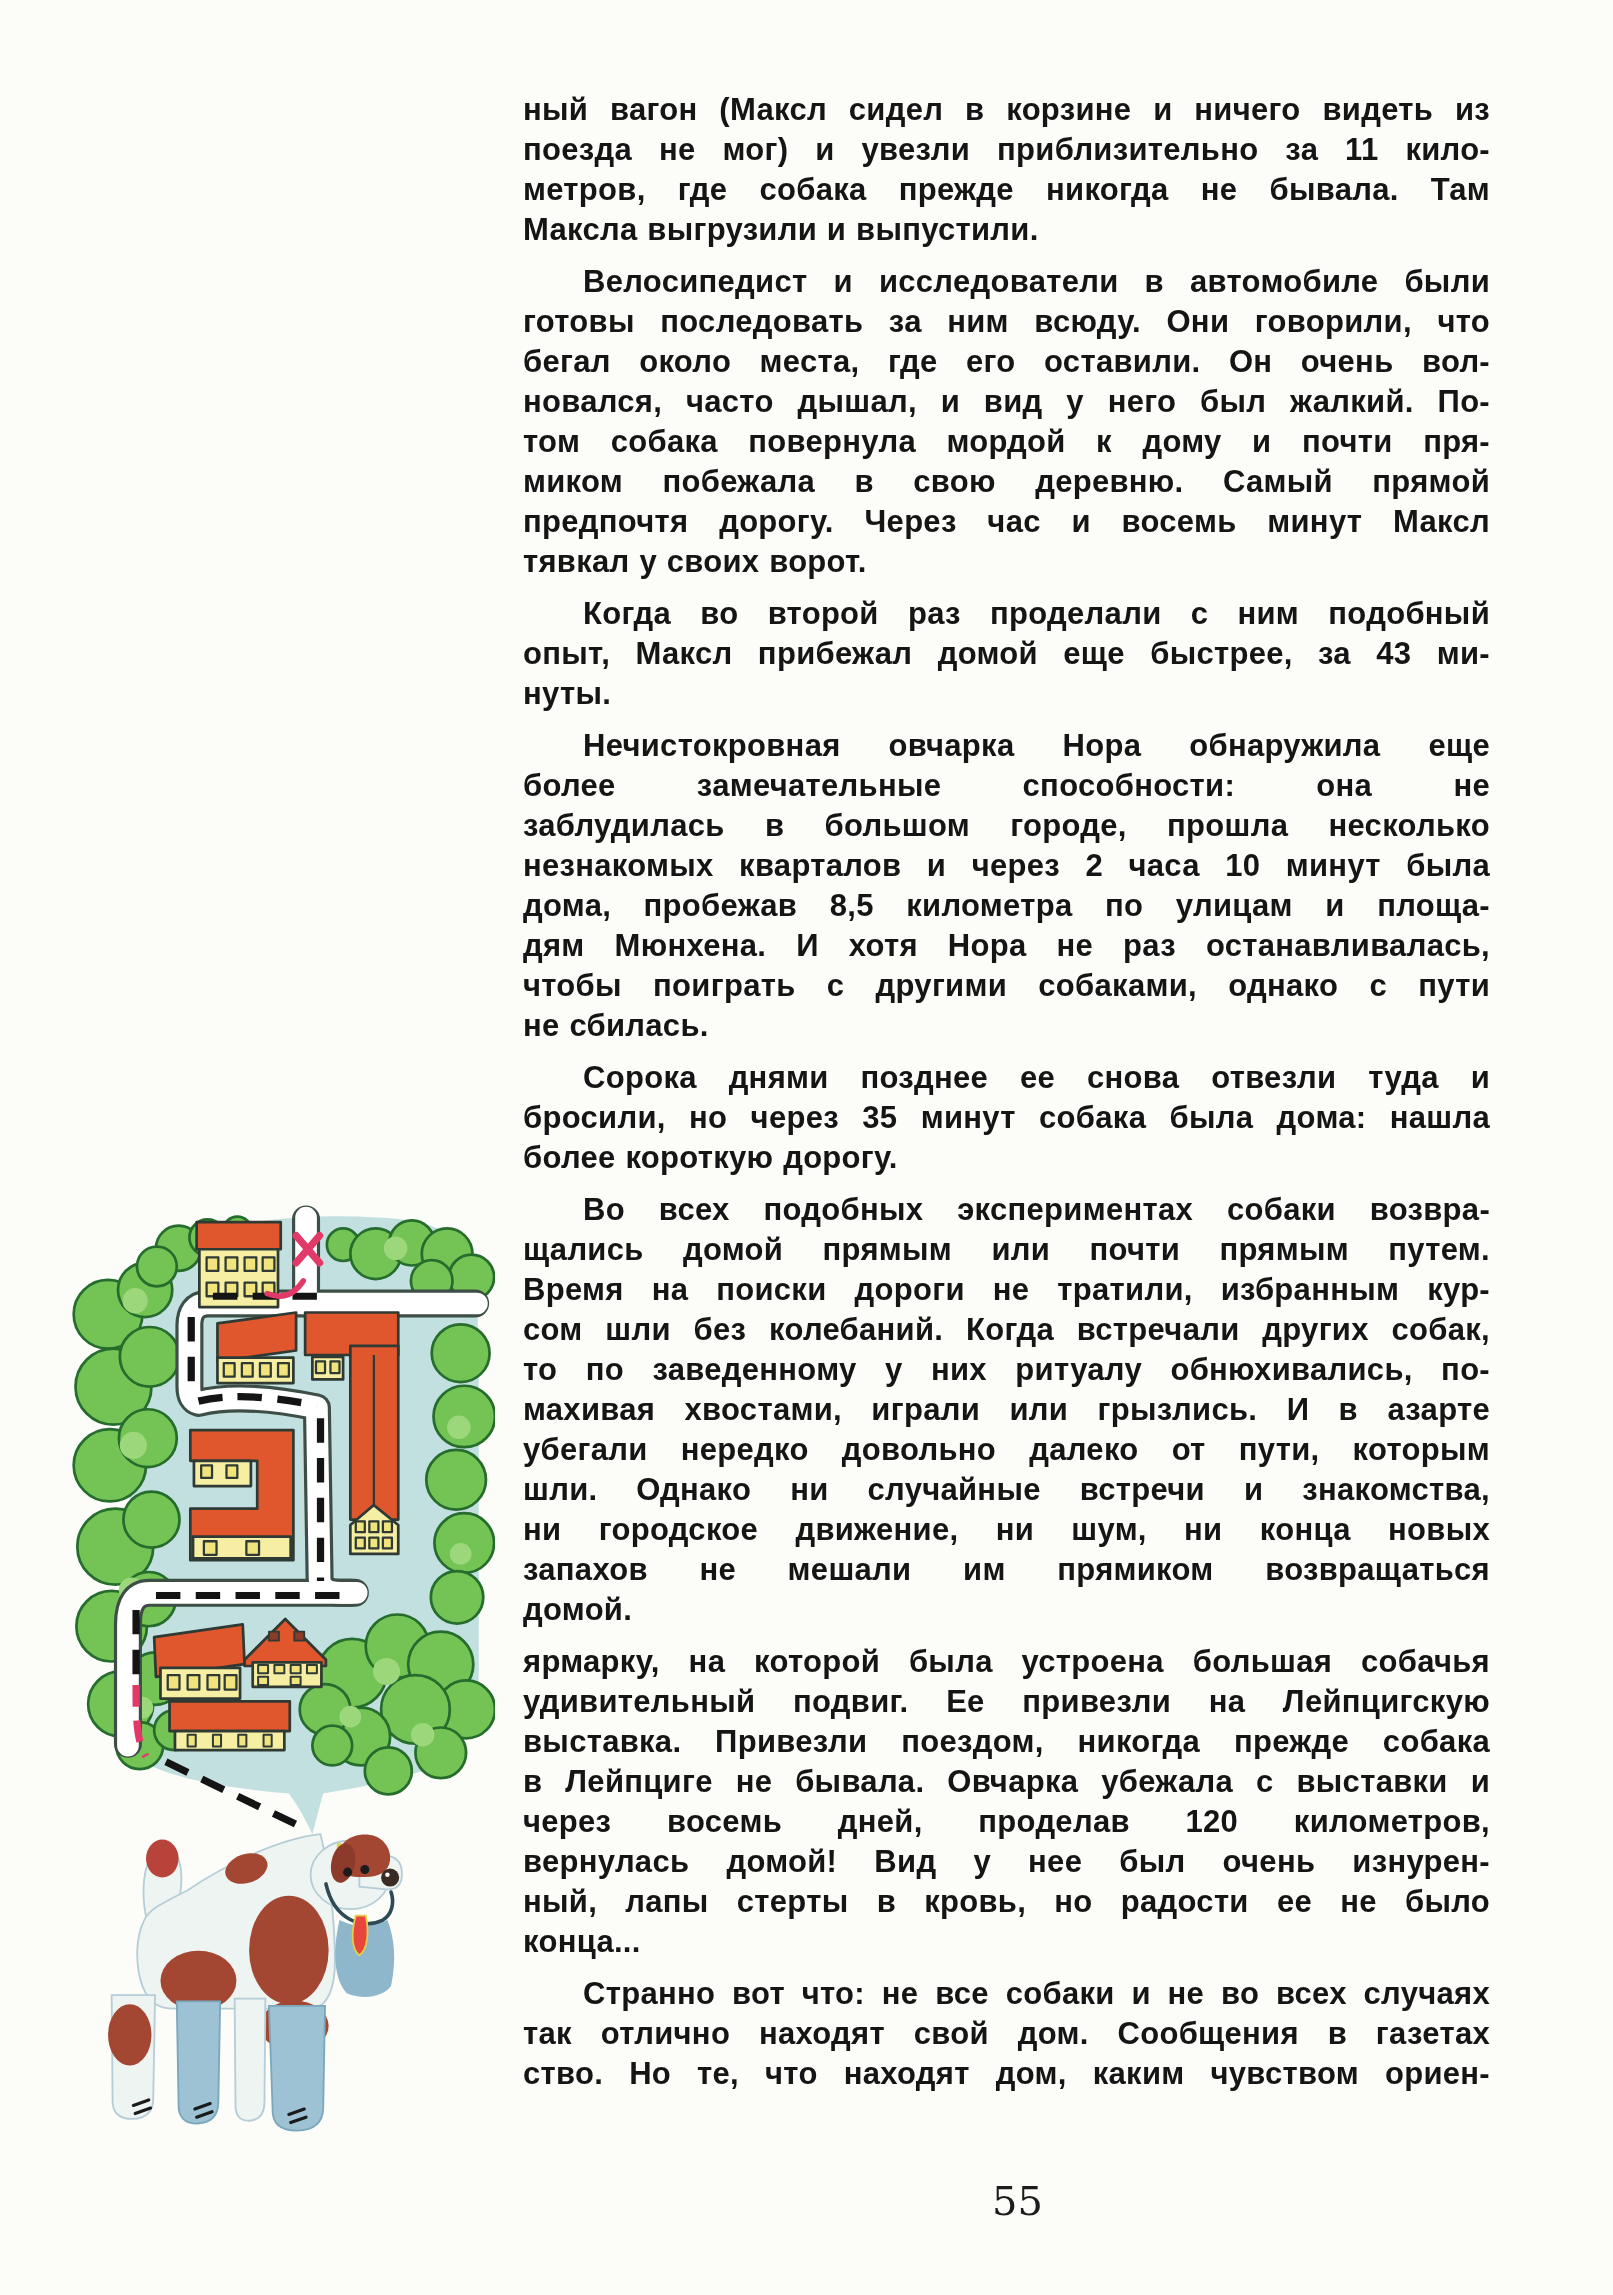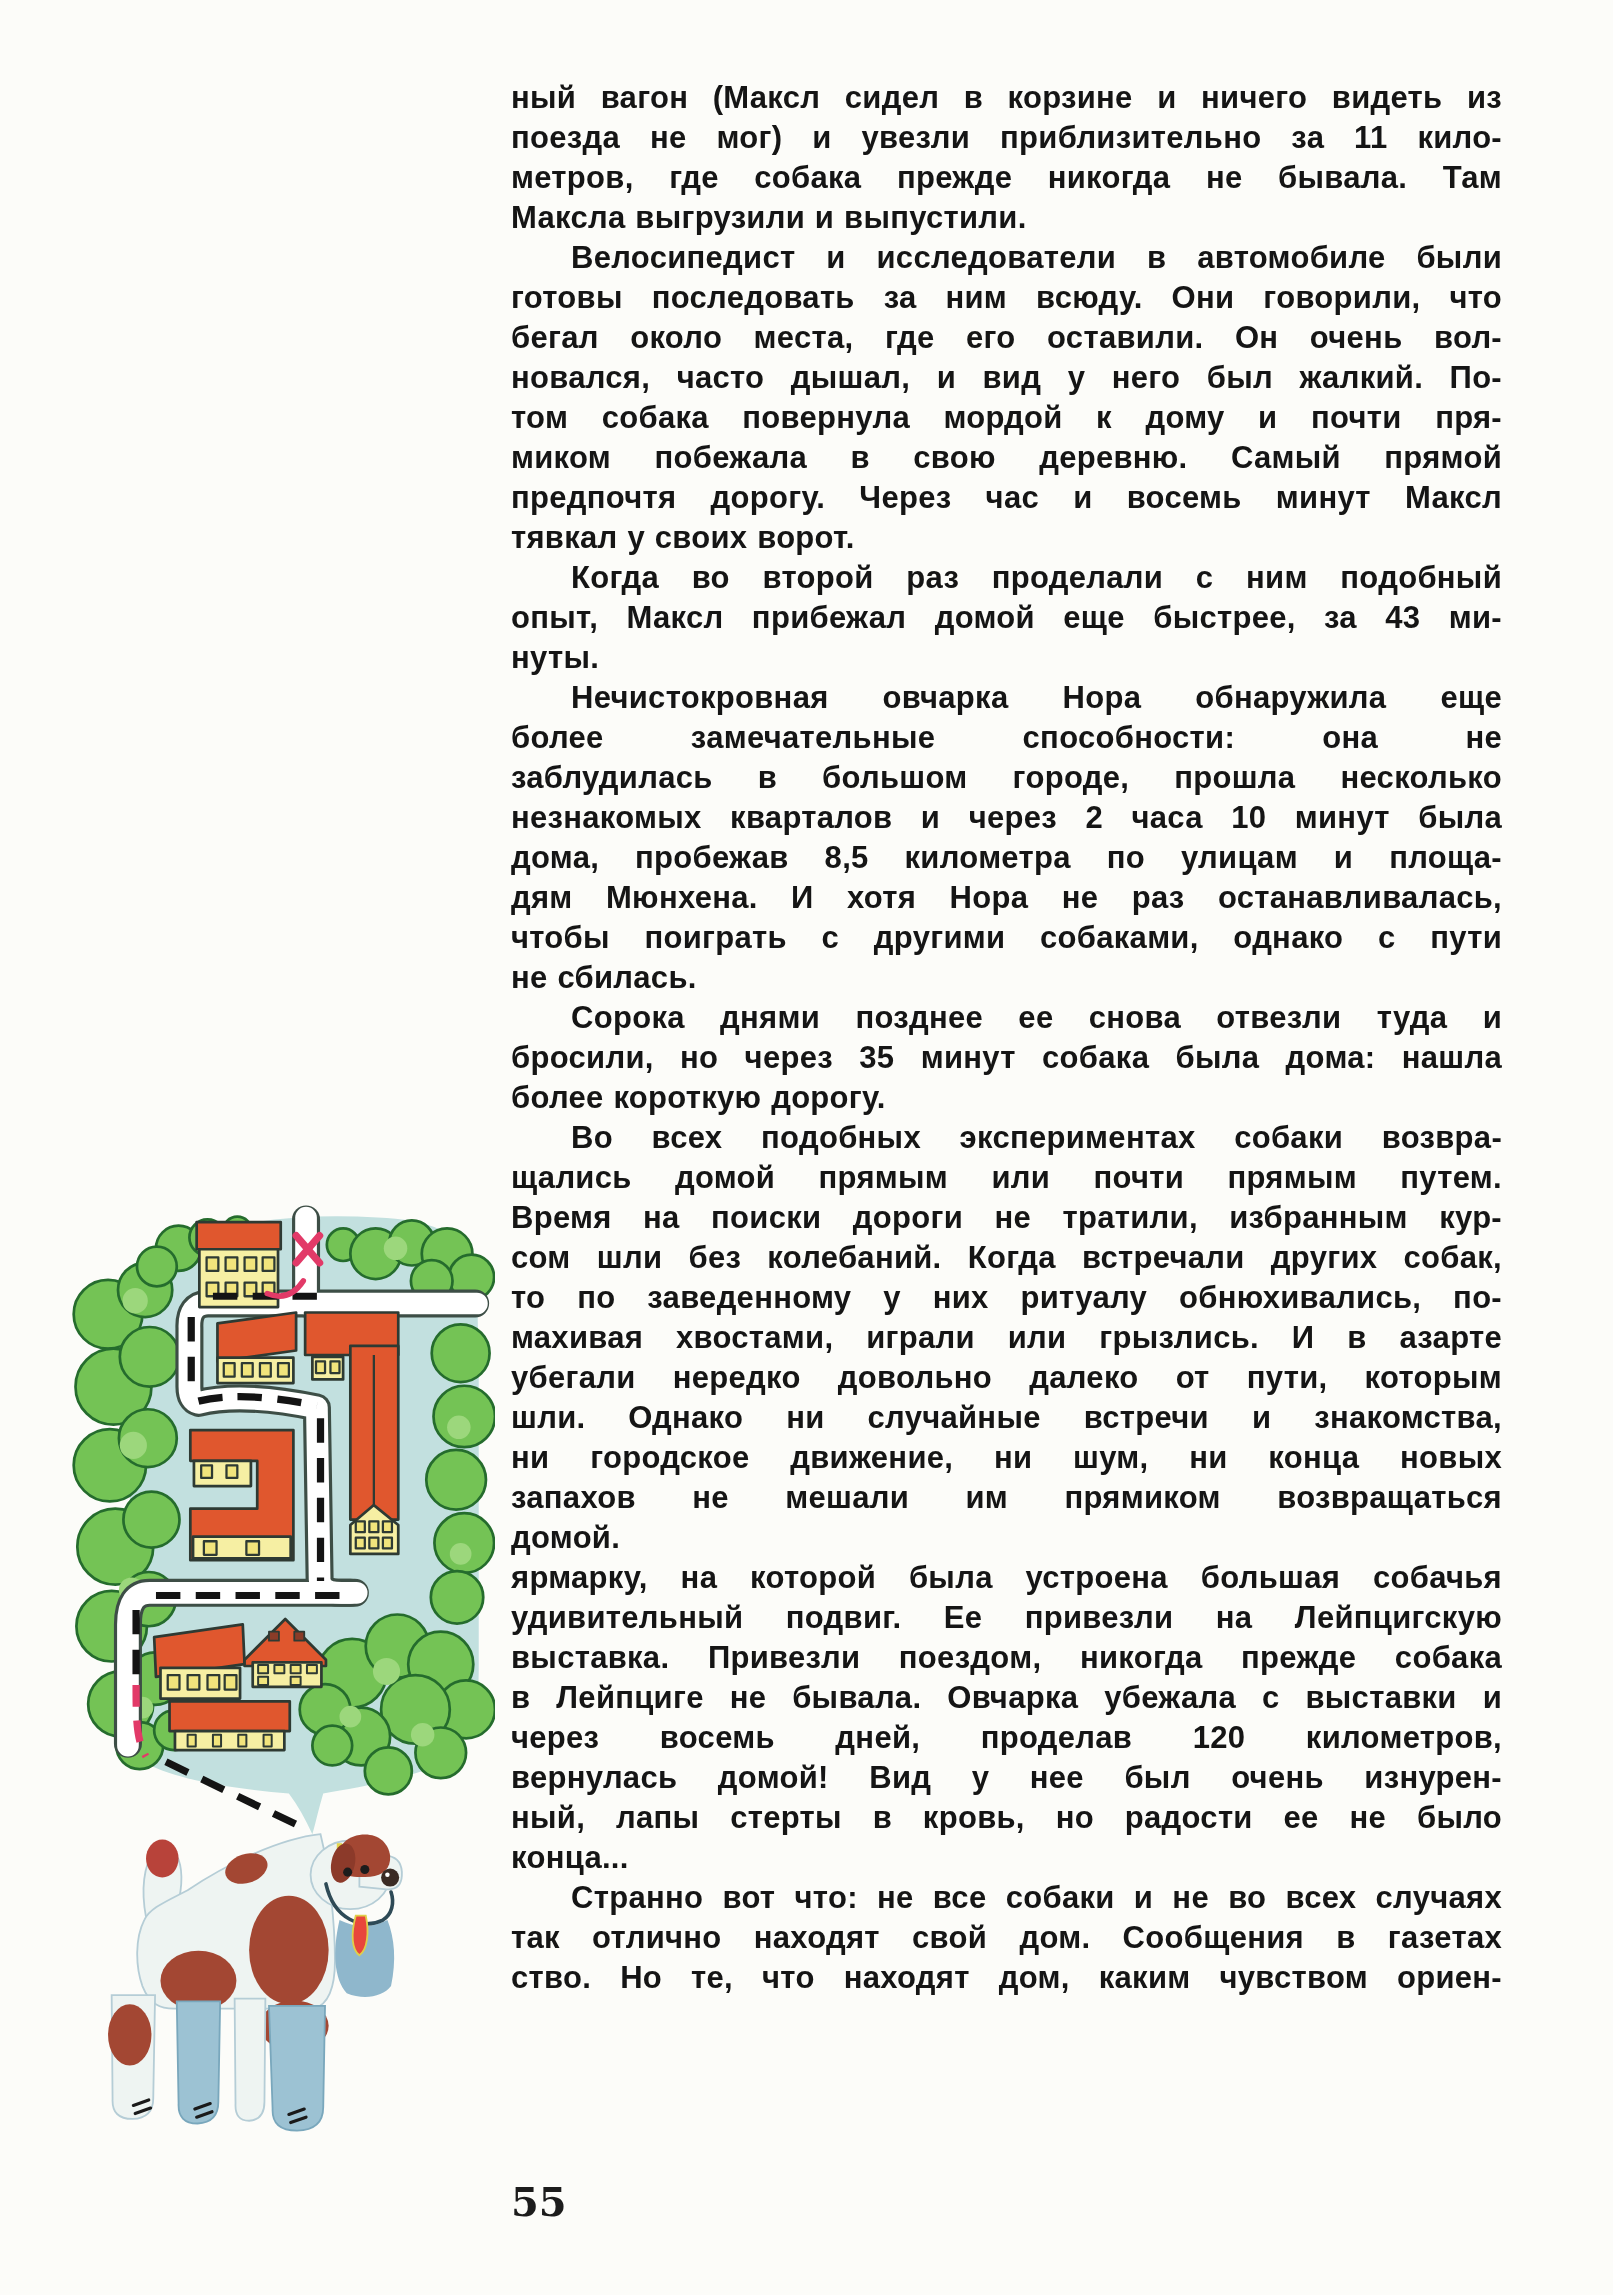--- a/index.html
+++ b/index.html
@@ -4,33 +4,33 @@
 <style>
   html,body{margin:0;padding:0;}
   body{
     width:1614px;height:2296px;position:relative;overflow:hidden;
     background:#fcfcf9;
     font-family:"Liberation Sans","DejaVu Sans",sans-serif;
   }
   .text-column{
     position:absolute;left:511px;top:78px;width:991px;
   }
-  .paragraph{margin:0;}
+  .paragraph{margin:12px;}
   .line{
     font-weight:700;font-size:31px;line-height:40px;height:40px;
     color:#151515;letter-spacing:0.3px;word-spacing:0.9px;
     text-align:justify;text-align-last:justify;
     white-space:nowrap;overflow:visible;
   }
   .line.indent{padding-left:60px;}
   .line.last{text-align-last:left;}
   .page-number{
     position:absolute;top:2178px;left:511px;width:1013px;
-    text-align:left;font-family:"DejaVu Serif","Liberation Serif",serif;
-    font-weight:700;font-size:40px;color:#1c1c1c;
+    text-align:center;font-family:"DejaVu Serif","Liberation Serif",serif;
+    font-weight:400;font-size:40px;color:#1c1c1c;
   }
   .illustration{position:absolute;left:52px;top:1201px;width:443px;height:968px;}
 </style>
 </head>
 <body>
 
 <div class="text-column">
     <div class="paragraph">
       <div class="line">ный вагон (Максл сидел в корзине и ничего видеть из</div>
       <div class="line">поезда не мог) и увезли приблизительно за 11 кило-</div>

